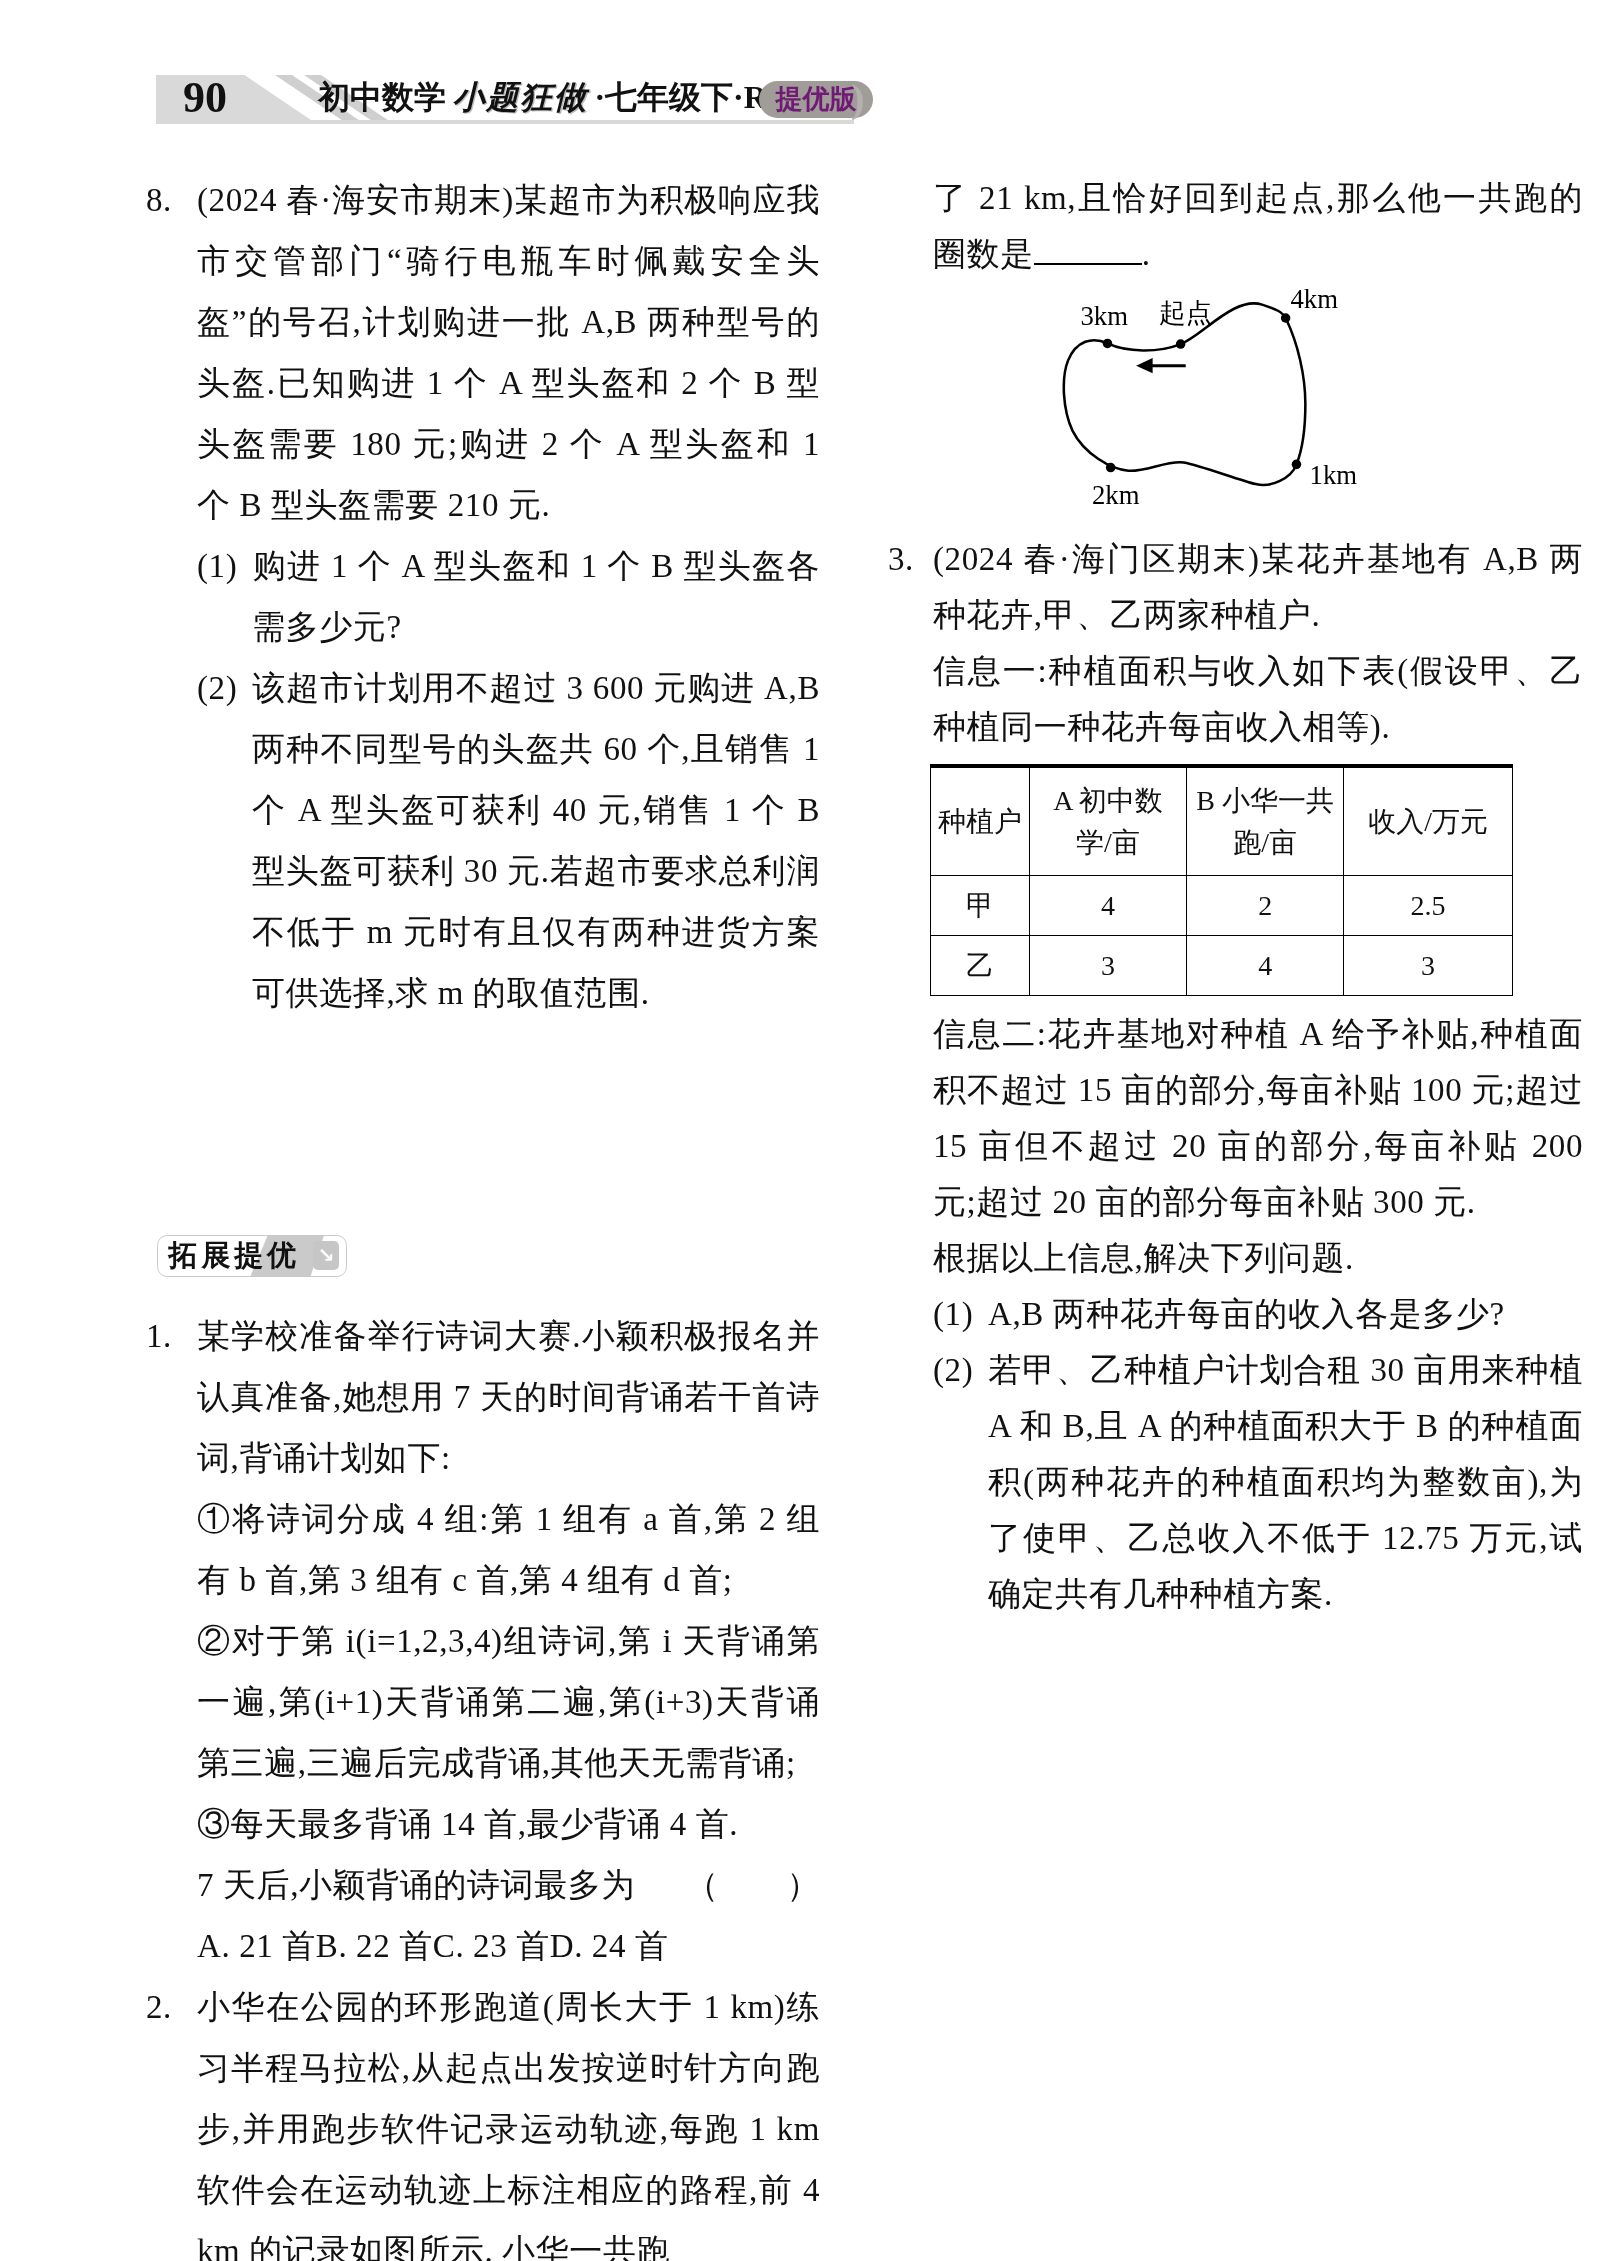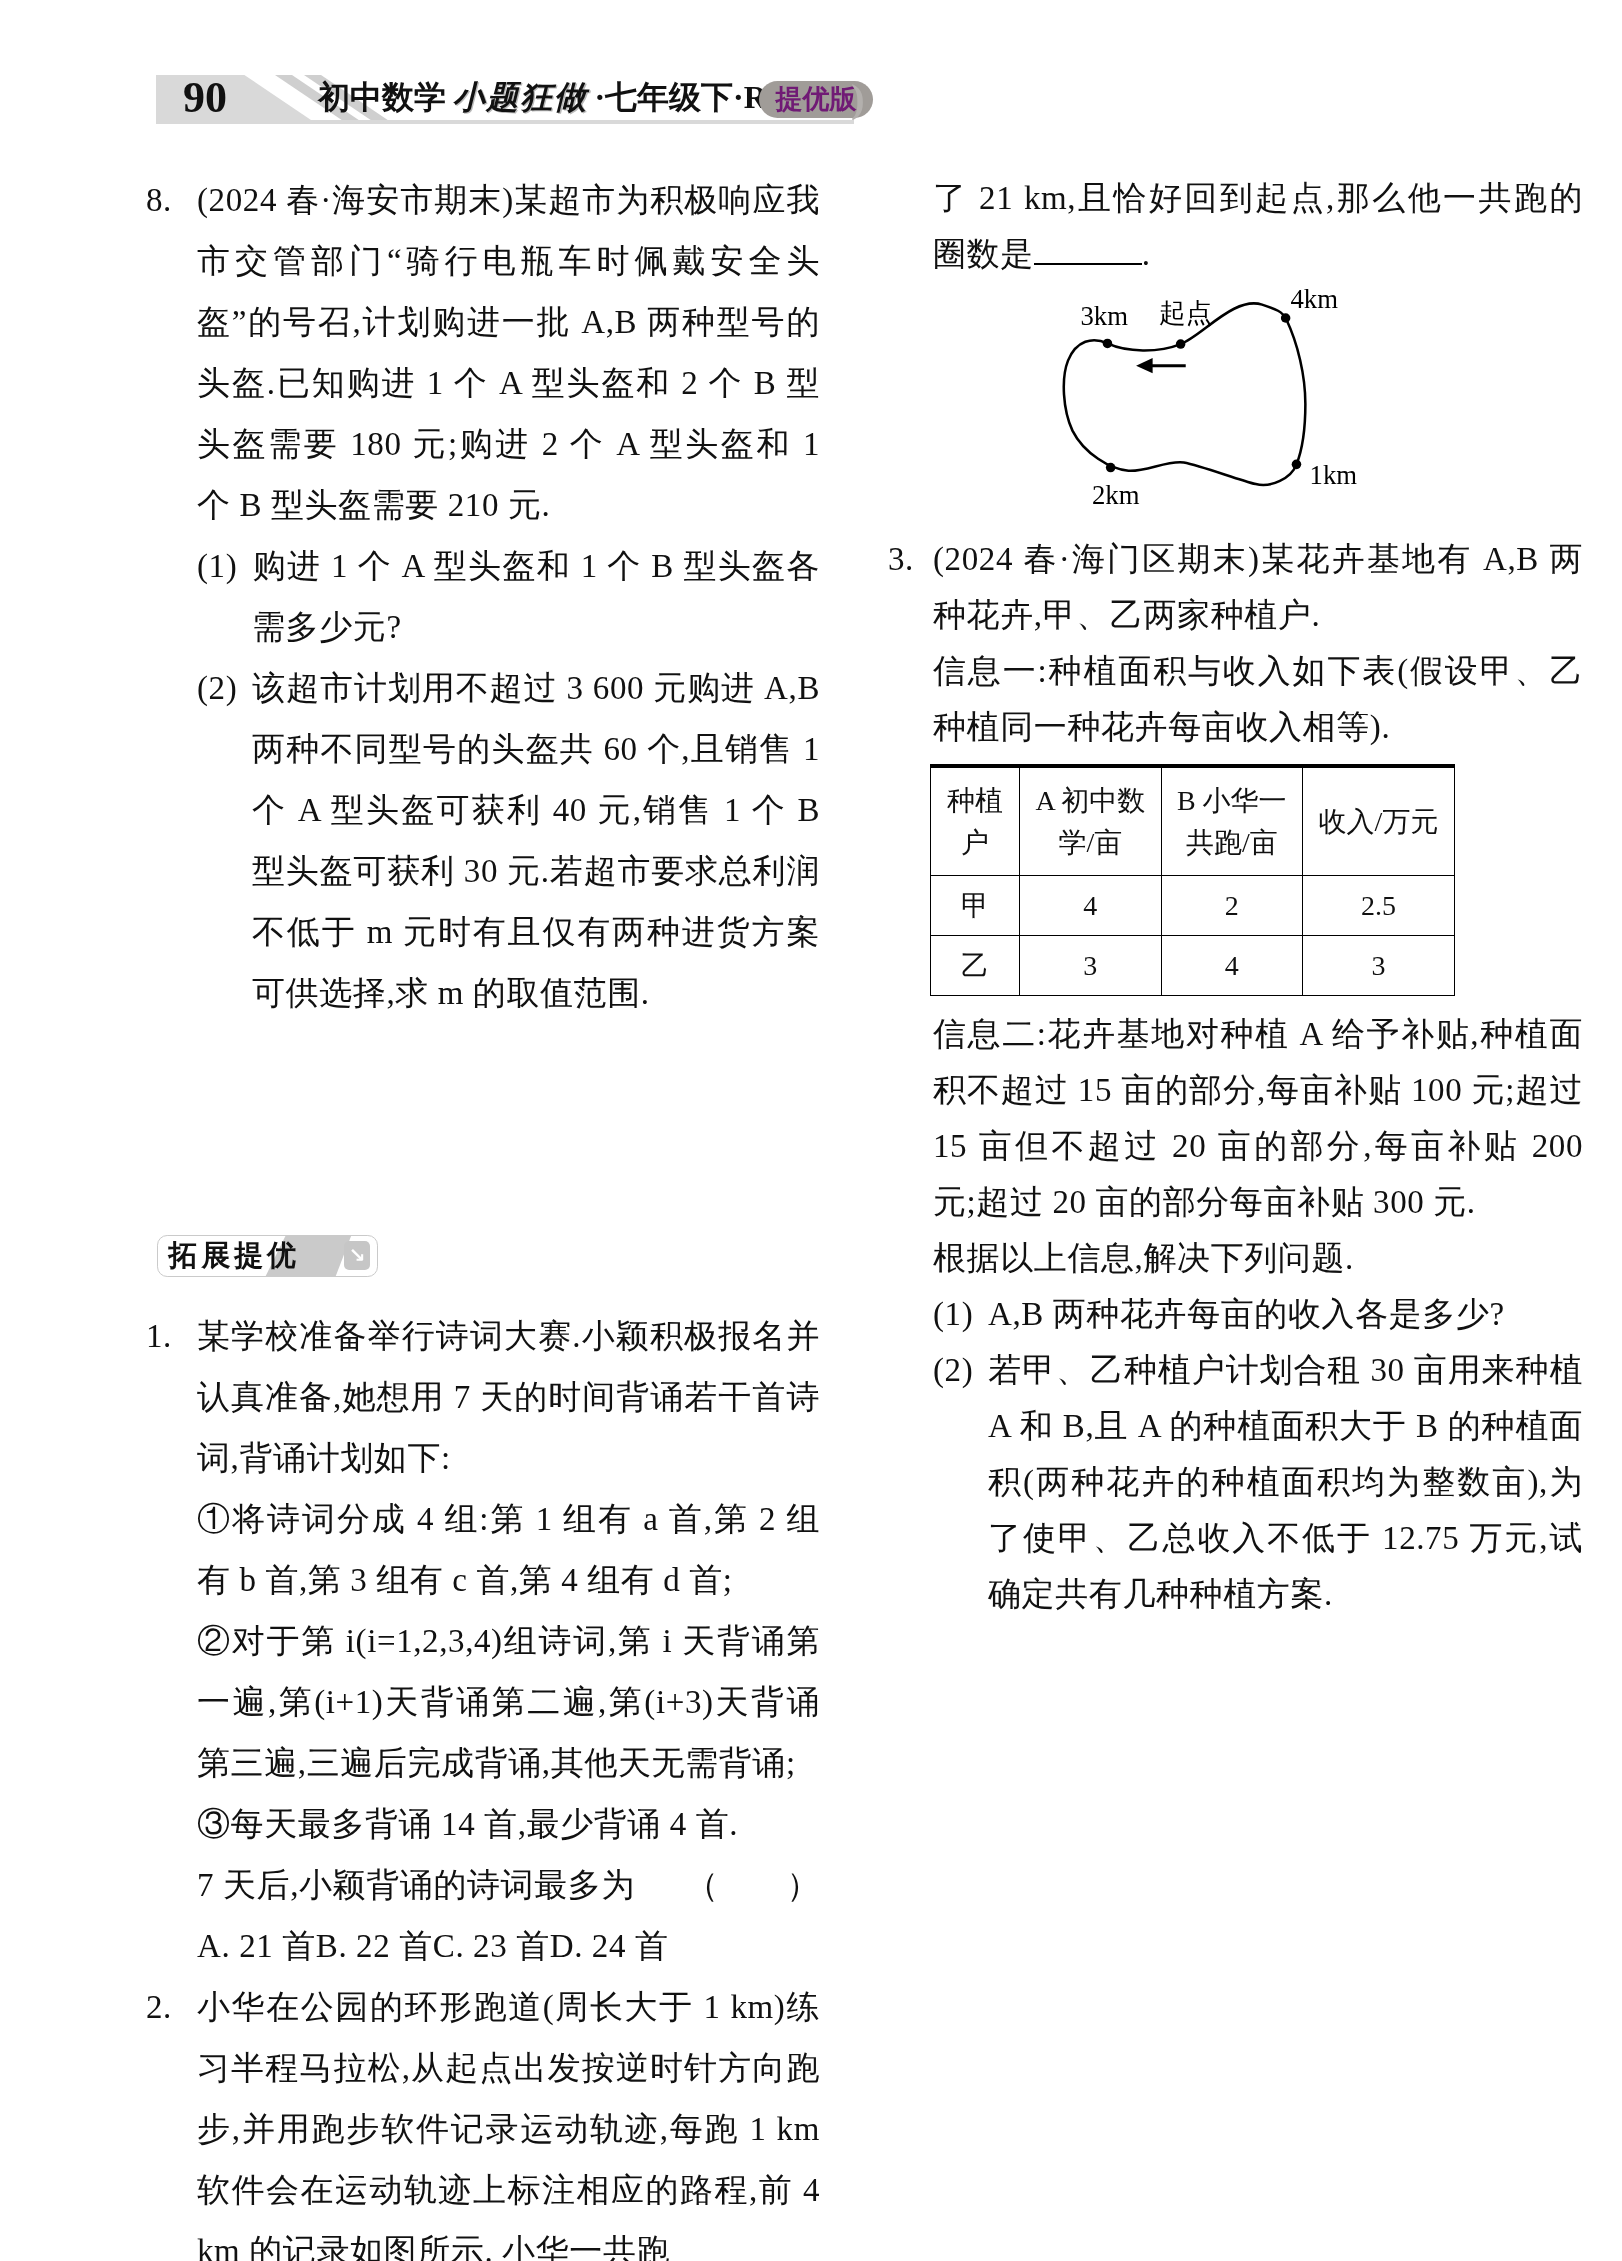--- a/index.html
+++ b/index.html
@@ -37,36 +37,36 @@
   .rnum{flex:0 0 45px;}
   .ptxt{flex:1;min-width:0;}
   .hang{padding-left:55px;text-indent:-55px;}
   .hang .lbl{display:inline-block;width:55px;text-indent:0;}
   .qline{display:flex;justify-content:space-between;}
   .opts{display:flex;justify-content:flex-start;padding-right:6.4px;}
   .blank{display:inline-block;width:108px;height:33px;border-bottom:2.5px solid #000;
     vertical-align:baseline;}
 
   
-  .sect{position:relative;width:221px;height:42px;margin:211px 0 29px 11.4px;
+  .sect{position:relative;width:190px;height:42px;margin:211px 0 29px 11.4px;
     background:#fff;border:1.9px solid #cacaca;border-radius:10.2px;box-sizing:border-box;}
   .sect-gray{position:absolute;inset:0;background:#cacaca;
     clip-path:polygon(58% 0,88% 0,81% 100%,49% 100%);}
   .sect-title{position:absolute;left:10.2px;top:0;height:38px;line-height:38px;
     font-size:29px;font-weight:bold;letter-spacing:3.8px;}
   .sect-icon{position:absolute;right:7.6px;top:4.5px;width:25.4px;height:29px;
     background:#c6c6c6;border-radius:5.1px;color:#fff;text-align:center;line-height:29px;
     font-size:20.4px;font-weight:bold;font-family:"DejaVu Sans",sans-serif;}
 
   
   .diagram{margin:1.3px 0 6.4px 159px;width:420px;height:224px;}
   .diagram text{font-size:42px;letter-spacing:0;fill:#000;}
 
   
-  table.flower{border-collapse:collapse;margin:9px 0 10.2px 42px;width:525px;
+  table.flower{border-collapse:collapse;margin:9px 0 10.2px 42px;width:583px;
     font-size:28px;letter-spacing:0;line-height:1.5;table-layout:fixed;}
   table.flower{border:1.9px solid #000;border-top:4.5px solid #000;}
   table.flower th,table.flower td{border:1.9px solid #000;text-align:center;
     vertical-align:middle;font-weight:normal;padding:6.4px 6.4px;}
   table.flower th{height:95px;}
   table.flower td{height:46px;}
   .c0{width:17%;} .c1{width:27%;} .c2{width:27%;} .c3{width:29%;}
 </style>
 </head>
 <body>

